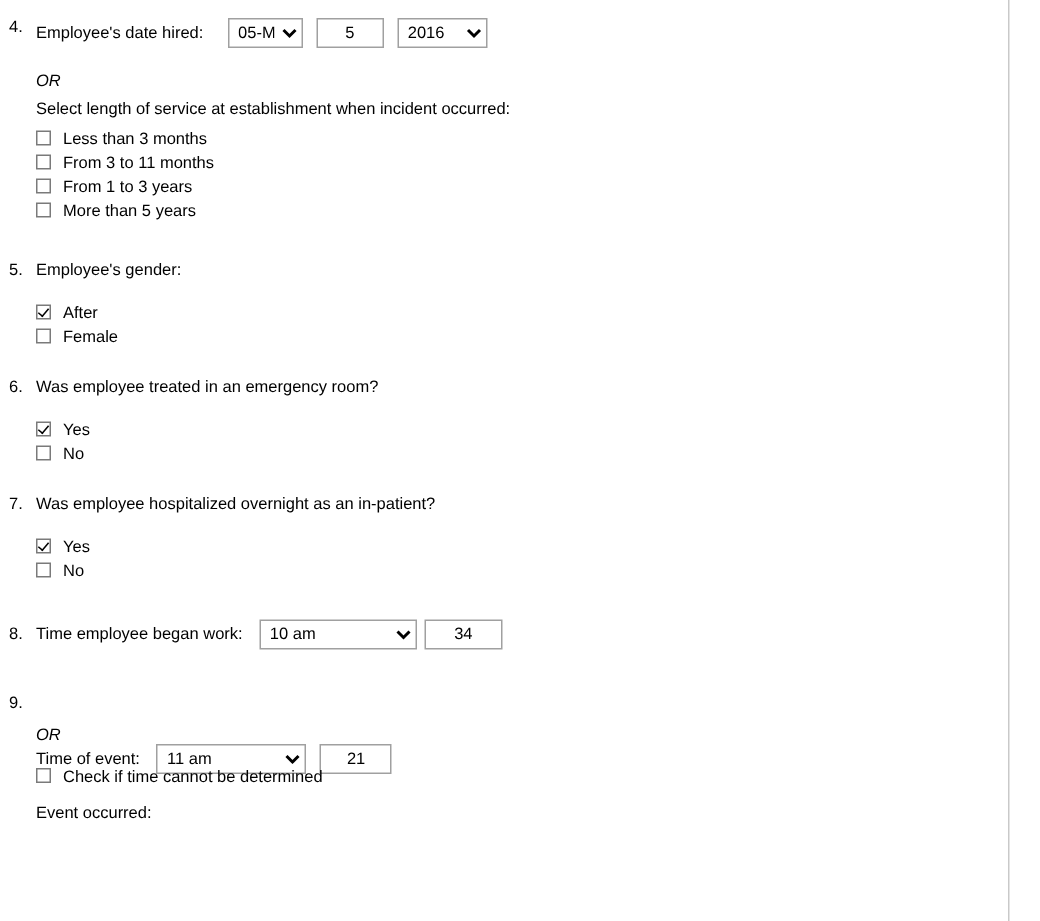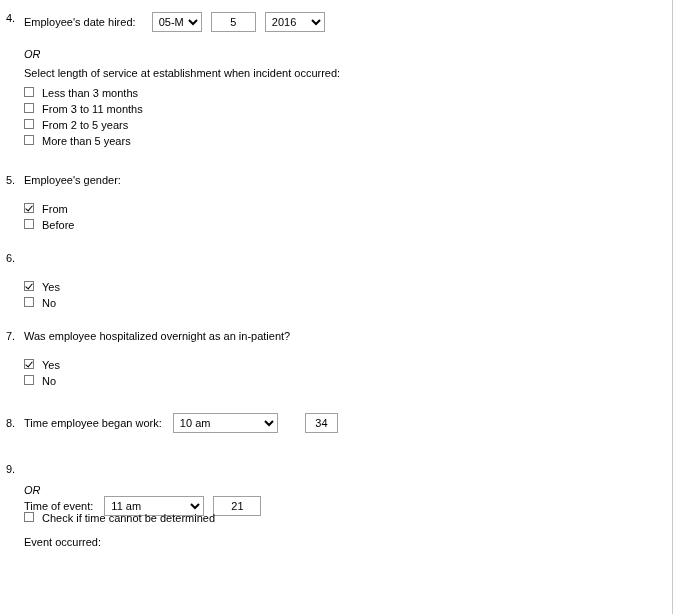--- a/index.html
+++ b/index.html
@@ -135,45 +135,46 @@
       <div class="cb-row">
         <span class="checkbox"></span>
         <span class="cb-label">Less than 3 months</span>
       </div>
       <div class="cb-row">
         <span class="checkbox"></span>
         <span class="cb-label">From 3 to 11 months</span>
       </div>
       <div class="cb-row">
         <span class="checkbox"></span>
-        <span class="cb-label">From 2 to 5 years</span>
+        <span class="cb-label">From 1 to 3 years</span>
       </div>
       <div class="cb-row">
         <span class="checkbox"></span>
         <span class="cb-label">More than 5 years</span>
       </div>
     </div>
 
     <div class="question blk" style="position:absolute; left:0; top:174px; width:673px;">
       <span class="qnum">5.</span>
       <span class="qtext">Employee's gender:</span>
     </div>
     <div style="position:absolute; left:0; top:199px;">
       <div class="cb-row">
         <span class="checkbox checked"></span>
-        <span class="cb-label">From</span>
-      </div>
-      <div class="cb-row">
-        <span class="checkbox"></span>
-        <span class="cb-label">Before</span>
+        <span class="cb-label">After</span>
+      </div>
+      <div class="cb-row">
+        <span class="checkbox"></span>
+        <span class="cb-label">Female</span>
       </div>
     </div>
 
     <div class="question blk" style="position:absolute; left:0; top:252px; width:673px;">
       <span class="qnum">6.</span>
+      <span class="qtext">Was employee treated in an emergency room?</span>
     </div>
     <div style="position:absolute; left:0; top:277px;">
       <div class="cb-row">
         <span class="checkbox checked"></span>
         <span class="cb-label">Yes</span>
       </div>
       <div class="cb-row">
         <span class="checkbox"></span>
         <span class="cb-label">No</span>
       </div>
@@ -193,21 +194,21 @@
         <span class="cb-label">No</span>
       </div>
     </div>
 
     <div class="question blk" style="position:absolute; left:0; top:413px; width:673px;">
       <span class="qnum" style="top:4px;">8.</span>
       <span class="qtext">Time employee began work:</span>
       <select class="ui-select" style="width:105px; margin-left:8px;">
         <option>10 am</option>
       </select>
-      <input class="ui-text" style="width: 33px; margin-left: 24px;" value="34">
+      <input class="ui-text" style="width: 52px; margin-left: 2px;" value="34">
     </div>
 
     <div class="question blk" style="position:absolute; left:0; top:459px; width:673px;">
       <span class="qnum" style="top:4px;">9.</span>
       <span class="qtext">Time of event:</span>
       <select class="ui-select" style="width:100px; margin-left:8px;margin-top:37px;">
         <option>11 am</option>
       </select>
       <input class="ui-text" style="width: 48px; margin-left: 6px;" value="21">
     </div>

